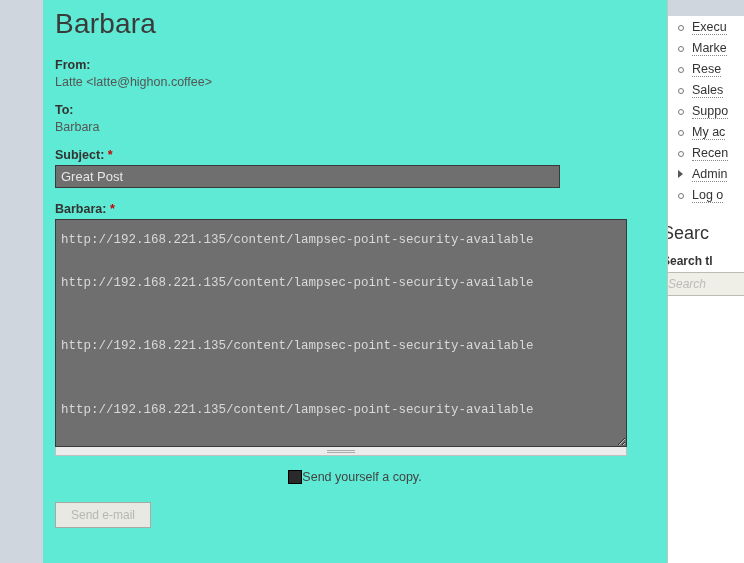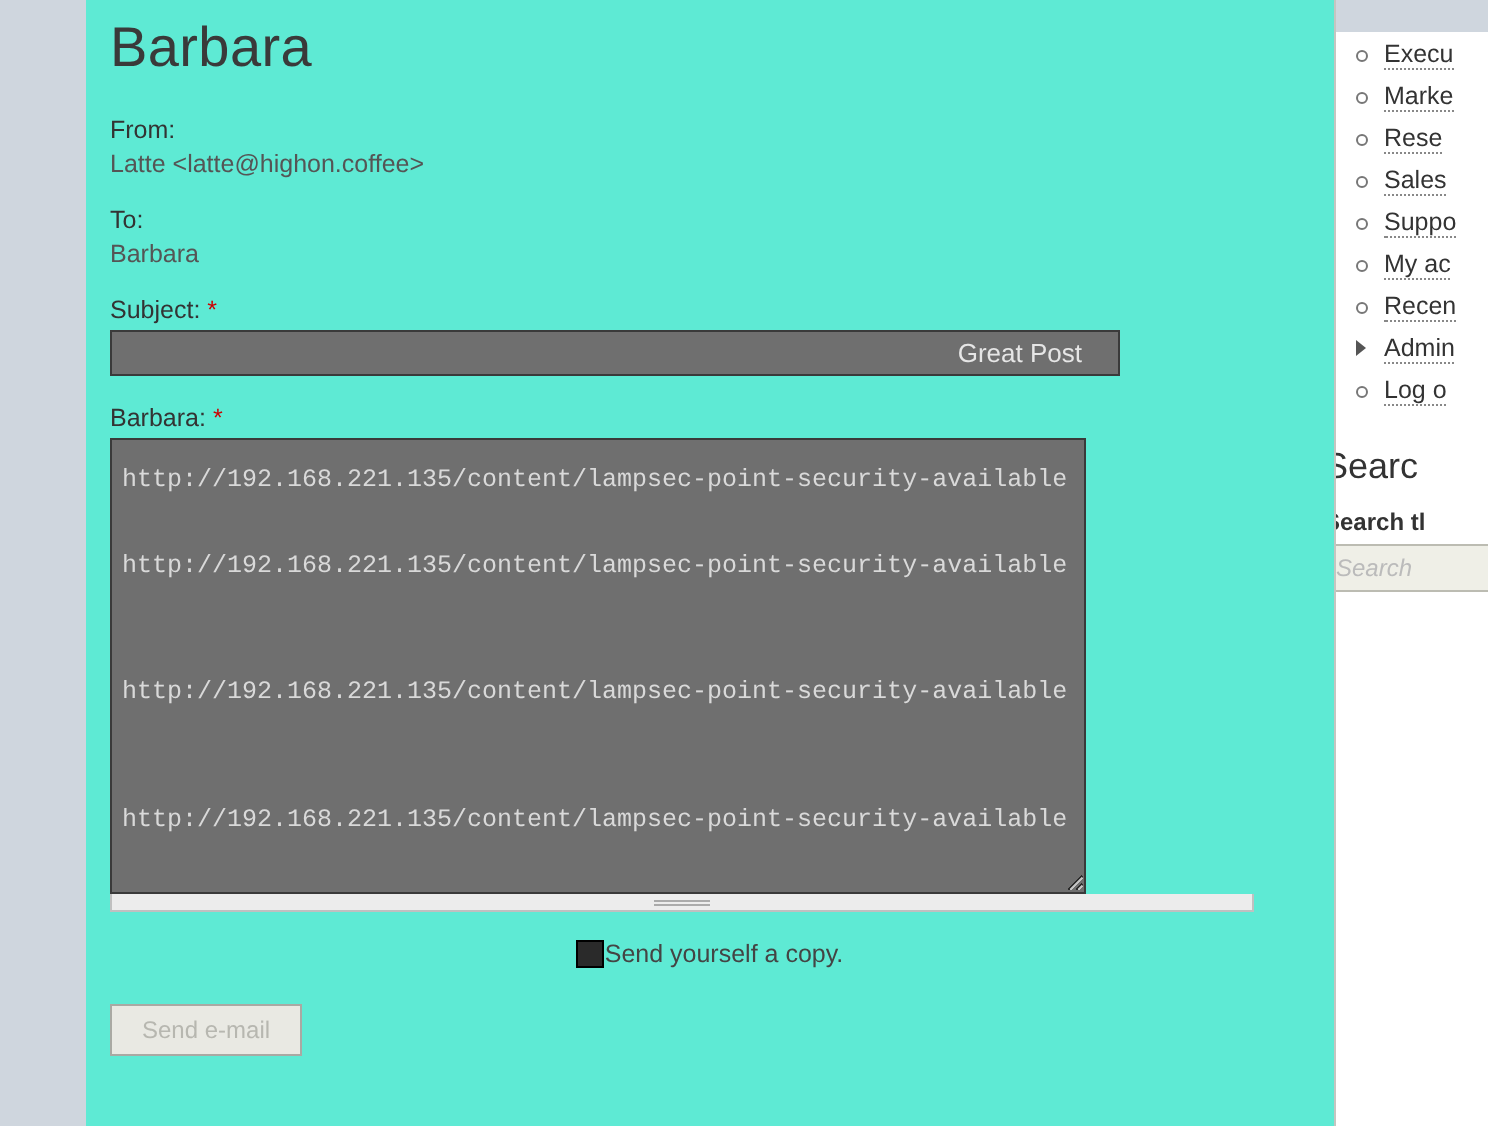--- a/index.html
+++ b/index.html
@@ -41,46 +41,45 @@
   }
   h1.page-title {
     font-size: 28px;
     font-weight: 400;
     color: #3a3a3a;
     margin-bottom: 18px;
     letter-spacing: 0.2px;
   }
   .field-block { margin-bottom: 14px; }
   .field-label {
-    font-weight: 400;
+    font-weight: 700;
     font-size: 12.5px;
     color: #333;
     display: block;
     margin-bottom: 2px;
   }
   .field-value {
     font-size: 12.5px;
     color: #555;
   }
   .req { color: #c00; }
   input.text-input {
     width: 505px;
     background: #6f6f6f;
     color: #e6e6e6;
     border: 1px solid #3a3a3a;
-    padding: 3px 18px;
+    padding: 3px 5px;
     font-size: 13px;
     font-family: inherit;
     outline: none;
     display: block;
     margin-top: 3px;
-    text-align: right;
   }
   textarea.msg {
-    width: 488px;
+    width: 572px;
     height: 228px;
     background: #6f6f6f;
     color: #d9d9d9;
     border: 1px solid #3a3a3a;
     padding: 10px 5px 4px 5px;
     font-family: "Courier New", monospace;
     font-size: 12.5px;
     line-height: 1.7;
     resize: both;
     outline: none;

